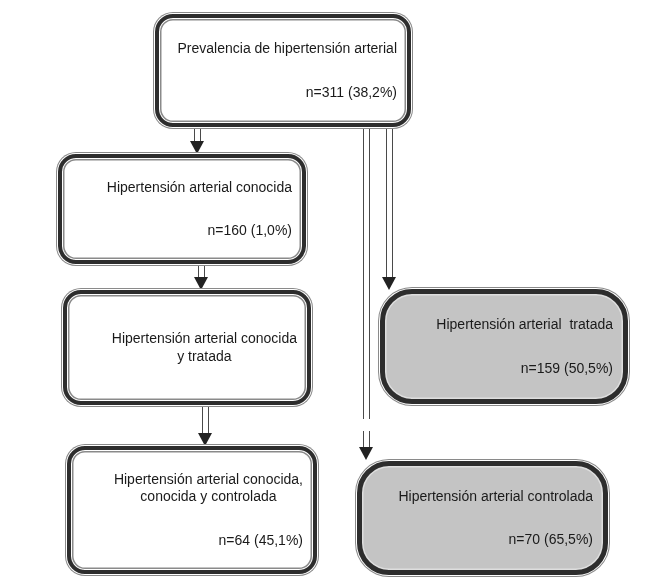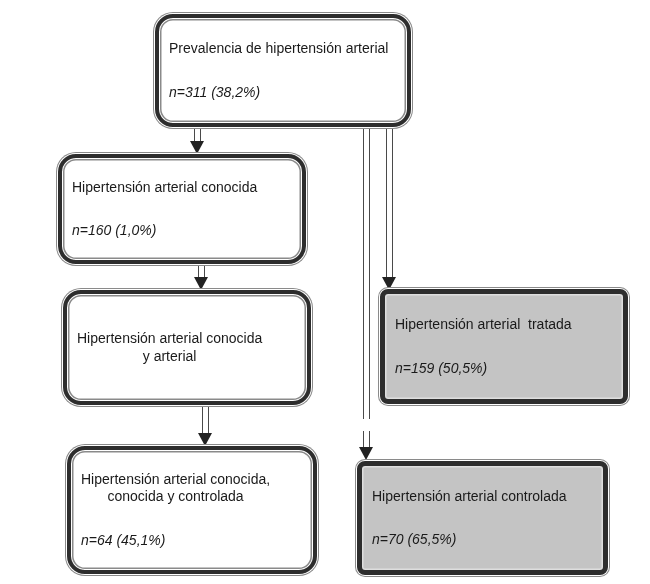--- a/index.html
+++ b/index.html
@@ -17,41 +17,41 @@
     border: 4px solid var(--border-dark, #2d2d2d);
     border-radius: 18px;
     background: var(--fill-white, #ffffff);
     box-shadow:
       0 0 0 1px #ffffff,
       0 0 0 2px var(--outline-gray, #8a8a8a),
       inset 0 0 0 1px #ffffff,
       inset 0 0 0 2.5px var(--outline-gray, #8a8a8a);
     display: flex;
     flex-direction: column;
-    align-items: flex-start;
+    align-items: flex-end;
     justify-content: center;
     gap: 26px;
     text-align: center;
     font-size: 14px;
     line-height: 1.25;
     color: var(--text, #1a1a1a);
     padding: 8px 10px;
     z-index: 2;
   }
   .box.gray {
     background: var(--fill-gray, #c4c4c4);
     border-width: 5px;
-    border-radius: 8px;
+    border-radius: 32px;
     box-shadow:
       0 0 0 1px #ffffff,
       0 0 0 2px var(--outline-gray, #8a8a8a),
       inset 0 0 0 1.5px #dedede;
   }
   .box-title span { display: block; white-space: pre-wrap; }
-  .box-value { white-space: pre-wrap; font-style: italic; }
+  .box-value { white-space: pre-wrap; }
 
   
   .shaft {
     position: absolute;
     box-sizing: border-box;
     width: 7px;
     border-left: 1.5px solid #4a4a4a;
     border-right: 1.5px solid #4a4a4a;
     z-index: 1;
   }
@@ -126,21 +126,21 @@
     <div class="box-title">
       <span>Hipertensión arterial conocida</span>
 
     </div>
     <div class="box-value">n=160 (1,0%)</div>
   </div>
 
   <div class="box" id="box-conocida-tratada">
     <div class="box-title">
       <span>Hipertensión arterial conocida</span>
-      <span>y arterial</span>
+      <span>y tratada</span>
     </div>
   </div>
 
   <div class="box" id="box-conocida-tratada-controlada">
     <div class="box-title">
       <span>Hipertensión arterial conocida,</span>
       <span>conocida y controlada</span>
     </div>
     <div class="box-value">n=64 (45,1%)</div>
   </div>

